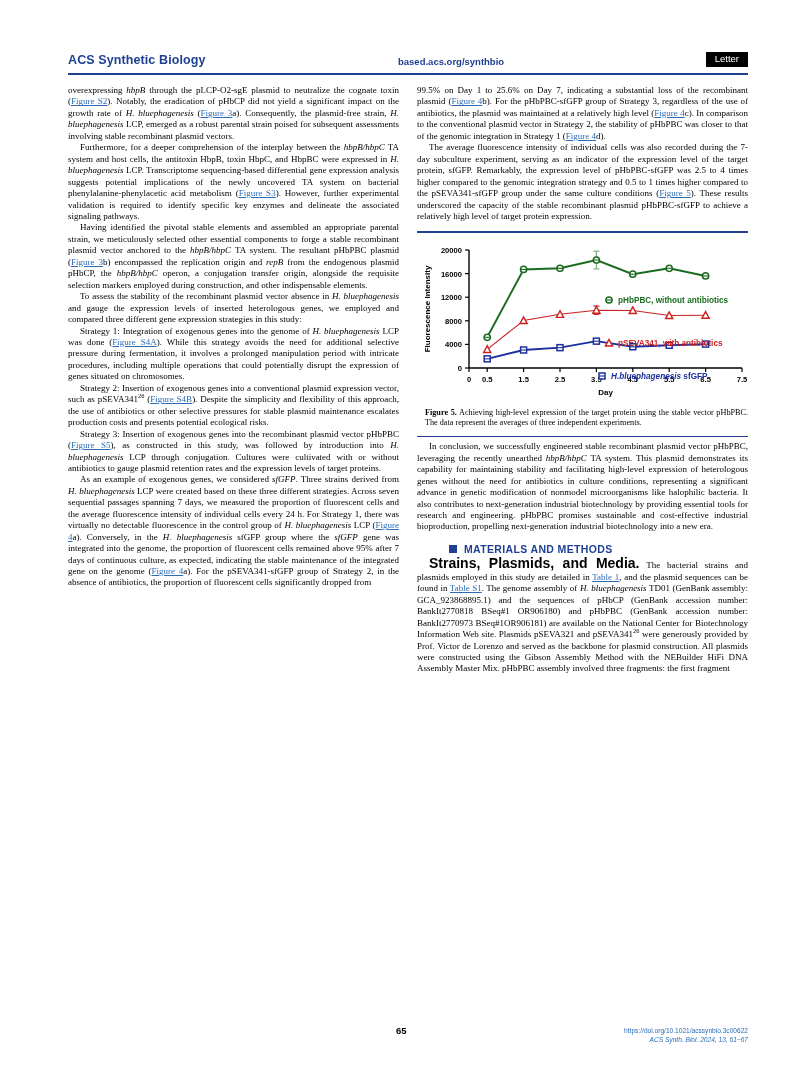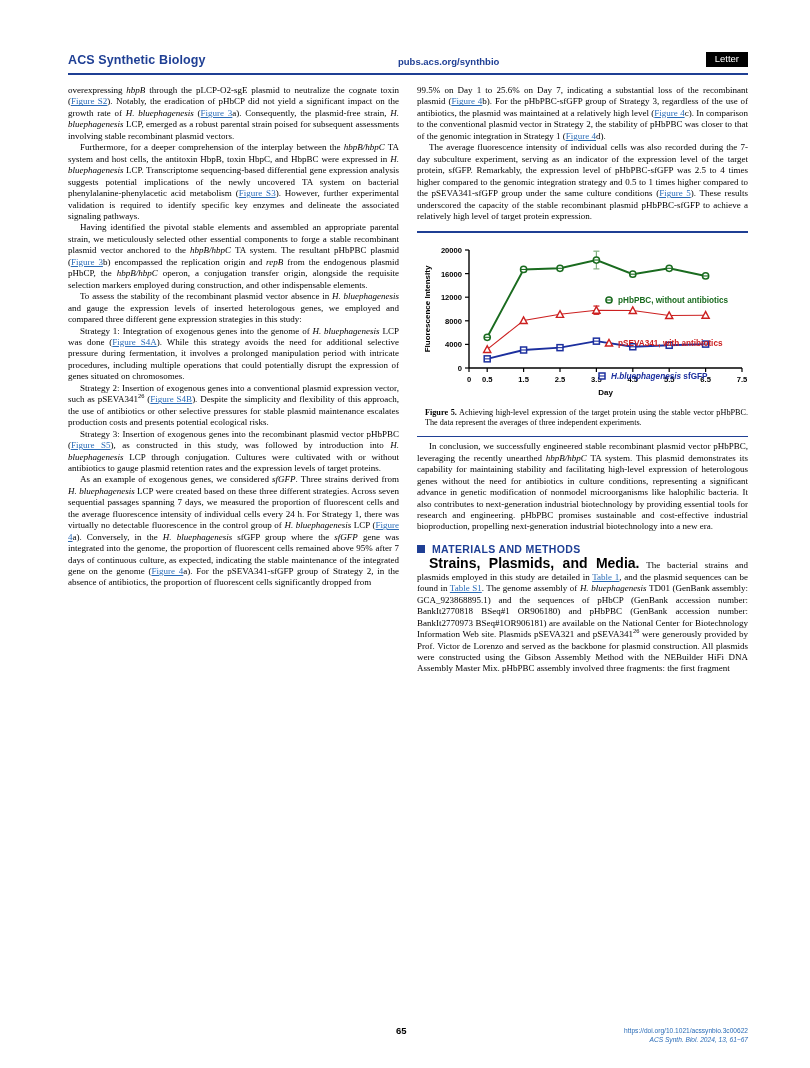--- a/index.html
+++ b/index.html
@@ -127,20 +127,21 @@
   
   .sec-head {
     font-family: "Liberation Sans", "DejaVu Sans", sans-serif;
     font-weight: bold;
     font-size: 10.5px;
     color: #1f3f94;
     letter-spacing: 0.35px;
     margin-top: 11px;
     margin-bottom: 3px;
     text-indent: 0;
+    margin-left: 32px;
   }
   .sec-head .sq {
     display: inline-block;
     width: 8px;
     height: 8px;
     background: #1f3f94;
     margin-right: 7px;
     vertical-align: 0px;
   }
   .subhead {
@@ -189,21 +190,21 @@
   }
   svg text { font-family: "Liberation Sans", "DejaVu Sans", sans-serif; }
 </style>
 </head>
 <body>
 
 <div class="page">
 
   <div class="runhead">
     <div class="journal">ACS Synthetic Biology</div>
-    <div class="doi-site">pubs.acs.org/synthbio</div>
+    <div class="doi-site">based.acs.org/synthbio</div>
     <div class="letter-badge">Letter</div>
     <div class="rule"></div>
   </div>
 
   <div class="col col-left">
 
     <p class="noindent"><span>overexpressing </span><i>hbpB</i><span> through the pLCP-O2-sgE plasmid to neutralize the cognate toxin (</span><a class="lnk" href="#">Figure S2</a><span>). Notably, the eradication of pHbCP did not yield a significant impact on the growth rate of </span><i>H. bluephagenesis</i><span> (</span><a class="lnk" href="#">Figure 3</a><span>a). Consequently, the plasmid-free strain, </span><i>H. bluephagenesis</i><span> LCP, emerged as a robust parental strain poised for subsequent assessments involving stable recombinant plasmid vectors.</span></p>
 
     <p><span>Furthermore, for a deeper comprehension of the interplay between the </span><i>hbpB/hbpC</i><span> TA system and host cells, the antitoxin HbpB, toxin HbpC, and HbpBC were expressed in </span><i>H. bluephagenesis</i><span> LCP. Transcriptome sequencing-based differential gene expression analysis suggests potential implications of the newly uncovered TA system on bacterial phenylalanine-phenylacetic acid metabolism (</span><a class="lnk" href="#">Figure S3</a><span>). However, further experimental validation is required to identify specific key enzymes and delineate the associated signaling pathways.</span></p>
 

